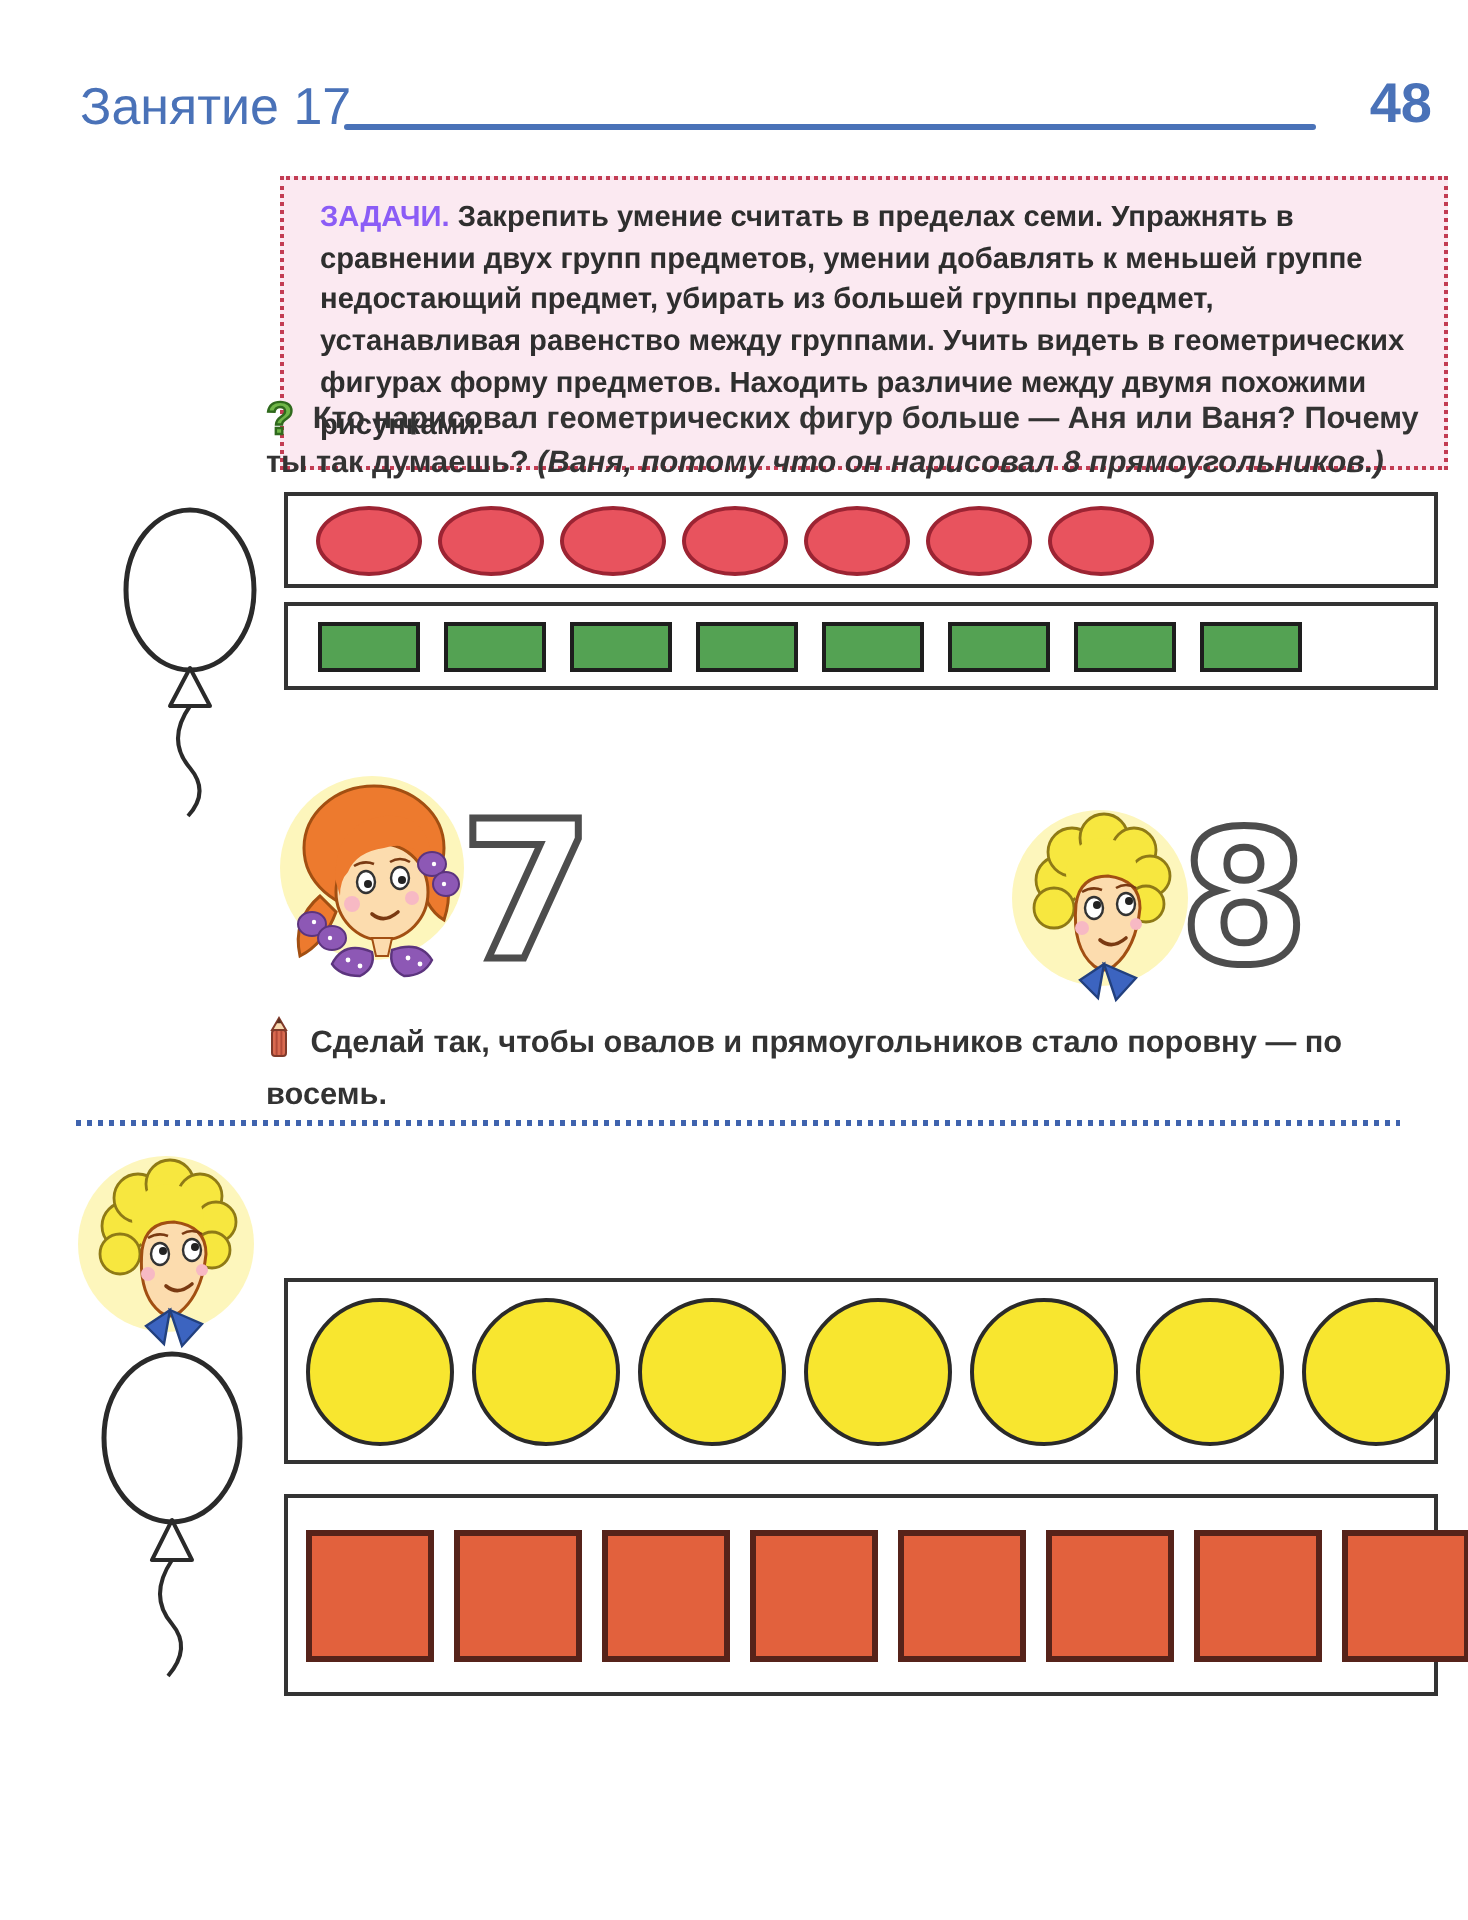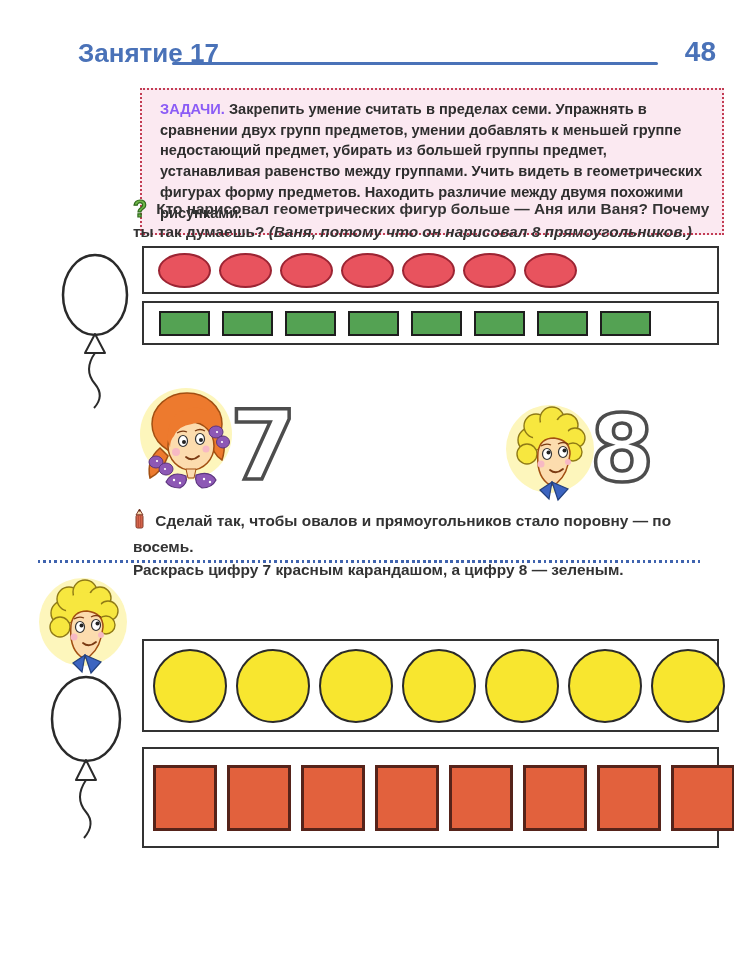--- a/index.html
+++ b/index.html
@@ -1,21 +1,21 @@
 <!DOCTYPE html>
 <html><head>
 <meta charset="utf-8">
 <style>
   html,body{margin:0;padding:0;background:#ffffff;}
   .page{
     position:relative;width:734px;height:960px;margin:0 auto;background:#ffffff;
     font-family:"Liberation Sans","DejaVu Sans",sans-serif;color:#333;overflow:hidden;
   }
   
-  .lesson-title{position:absolute;left:40px;top:38px;font-size:26px;font-weight:bold;color:#4a72b8;margin-left:38px;}
+  .lesson-title{position:absolute;left:40px;top:38px;font-size:26px;font-weight:normal;color:#4a72b8;}
   .header-line{position:absolute;left:172px;top:62px;width:486px;height:2.5px;background:#4a72b8;border-radius:2px;}
   .page-number{position:absolute;right:18px;top:36px;font-size:28px;font-weight:bold;color:#4a72b8;}
   
   .tasks-box{
     position:absolute;left:140px;top:88px;width:584px;box-sizing:border-box;
     background:#fbe9f1;border:2.5px dotted #c23c53;padding:9px 14px 10px 18px;
     font-size:14.6px;font-weight:bold;line-height:1.42;color:#2e2e2e;
   }
   .tasks-label{color:#8b5cf6;}
   
@@ -194,21 +194,20 @@
     <span class="pencil-icon">
       <svg width="13" height="22" viewBox="0 0 13 22">
         <polygon points="6.5,1 10,7 3,7" fill="#f8d9b0" stroke="#803a2a" stroke-width="1"></polygon>
         <polygon points="6.5,1 7.8,3.6 5.2,3.6" fill="#5a3020"></polygon>
         <rect x="3" y="7" width="7" height="13" rx="1.5" fill="#d96a50" stroke="#803a2a" stroke-width="1"></rect>
         <line x1="5.3" y1="7.5" x2="5.3" y2="19.5" stroke="#b34a38" stroke-width="1"></line>
         <line x1="7.7" y1="7.5" x2="7.7" y2="19.5" stroke="#b34a38" stroke-width="1"></line>
       </svg>
     </span>
     <span>Сделай так, чтобы овалов и прямоугольников стало поровну — по восемь.</span><br>
-    <span>Раскрась цифру 7 красным карандашом, а цифру 8 — зеленым.</span>
   </div>
 
   <div class="divider"></div>
 
 
   <div class="kid boy-2">
     <svg width="100" height="100" viewBox="0 0 100 100">
       <circle cx="50" cy="47" r="44" fill="#fdf6bc"></circle>
       <g fill="#f7e73f" stroke="#8f7a16" stroke-width="1.4">
         <circle cx="30" cy="38" r="12"></circle>

